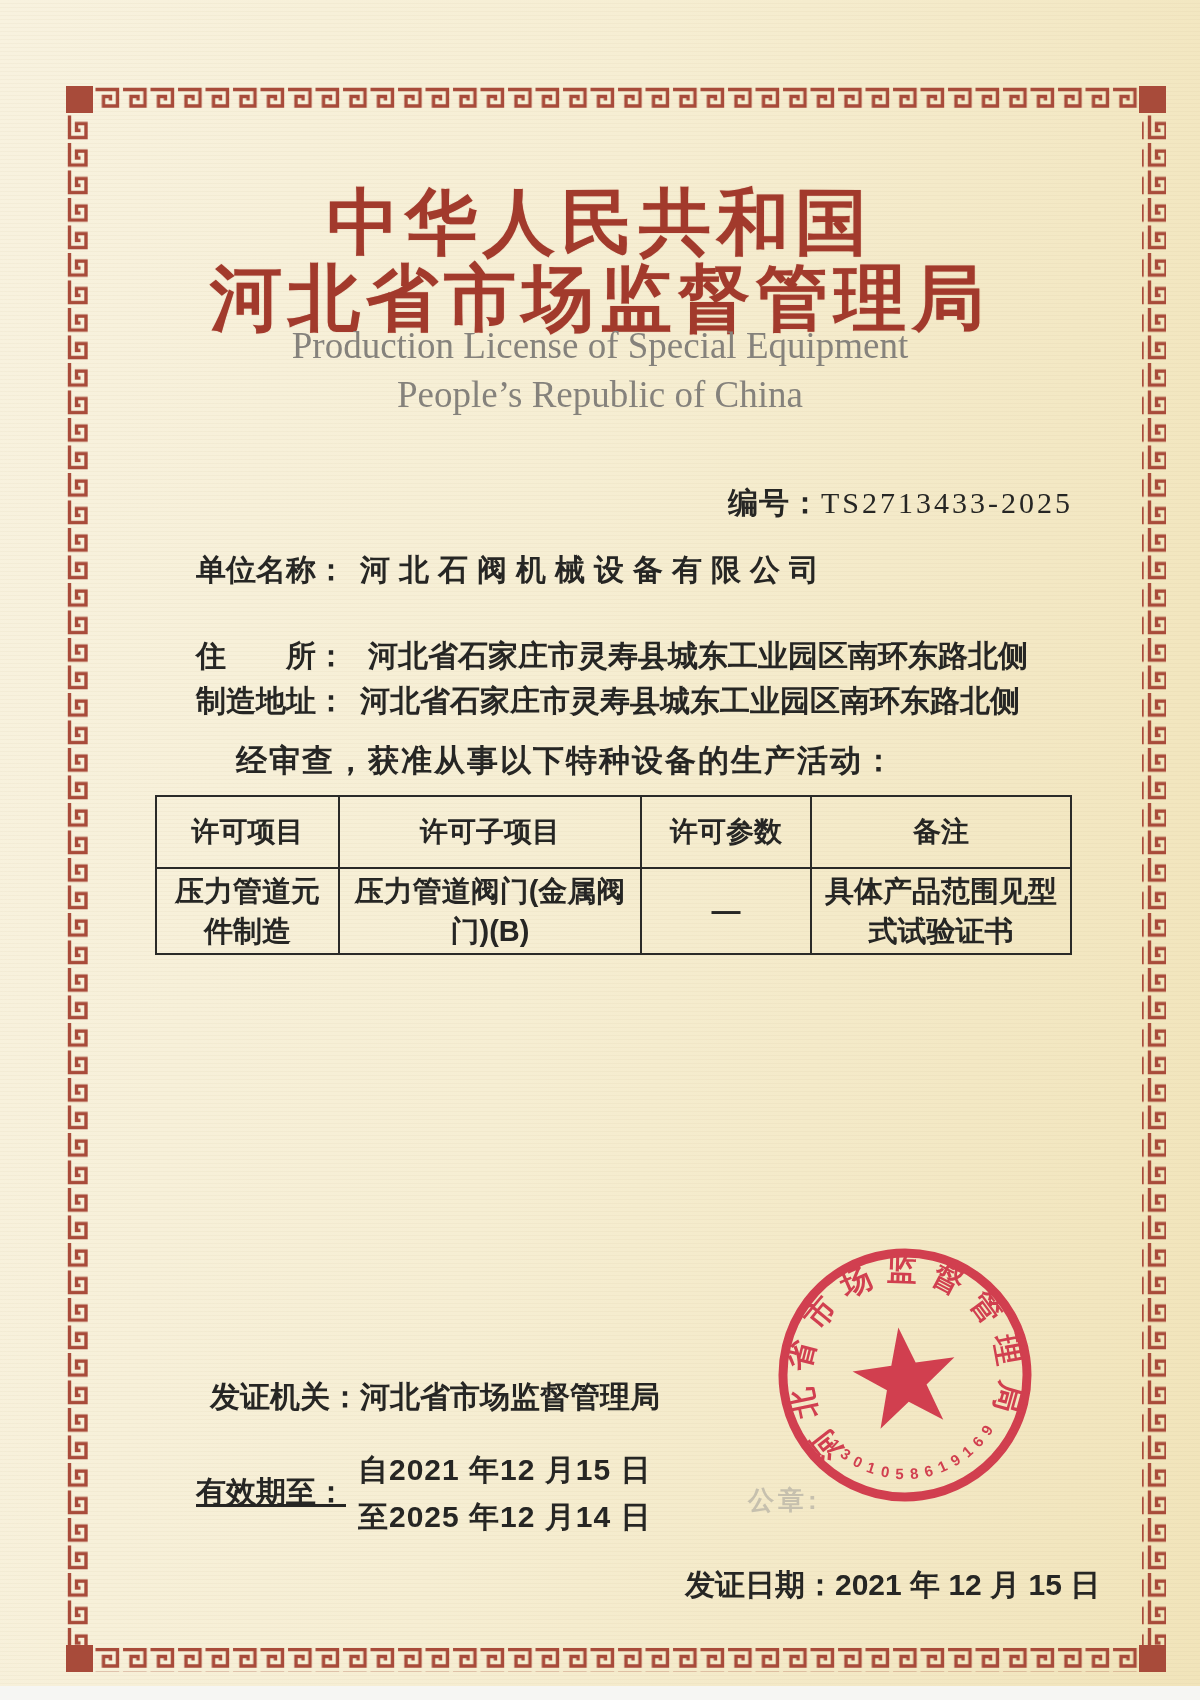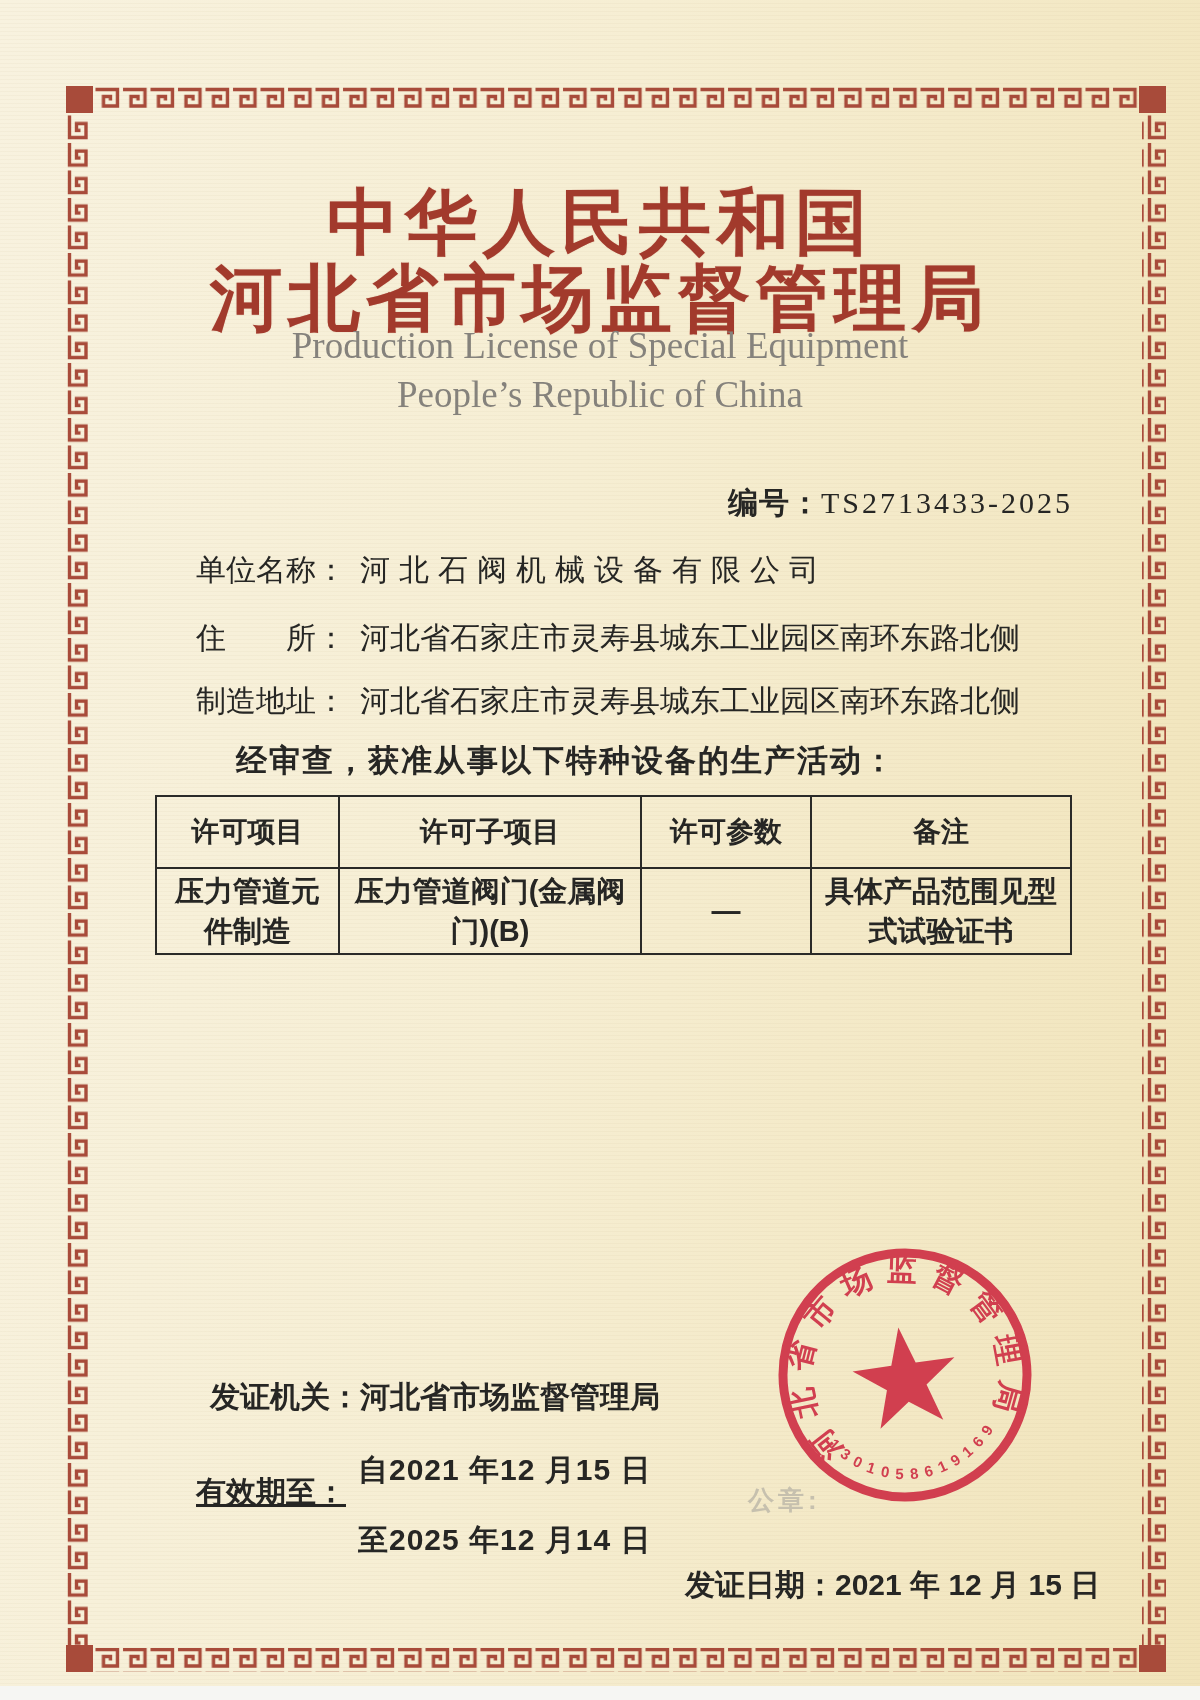--- a/index.html
+++ b/index.html
@@ -13,21 +13,21 @@
   .center{left:0;right:0;text-align:center;}
 
   .title-cn{color:#a23a2c;font-weight:900;font-size:72px;line-height:1;letter-spacing:6px;
     text-shadow:0 0 1px rgba(162,58,44,.45);}
   .title-en{color:#85827c;font-family:"Liberation Serif",serif;font-size:37px;line-height:1;}
 
   .ink{color:#262624;}
   .lic-no{font-size:30px;font-weight:600;letter-spacing:1px;}
   .lic-no .num{font-family:"Liberation Serif",serif;font-weight:400;letter-spacing:3px;}
 
-  .field-row{display:flex;font-size:30px;font-weight:400;line-height:1.1;}
+  .field-row{display:flex;font-size:30px;font-weight:700;line-height:1.1;}
   .field-row .lbl{flex:0 0 150px;}
   .field-row .val{margin-left:14px;white-space:nowrap;}
   .ls-wide{letter-spacing:9px;}
 
   .approval{font-size:31px;font-weight:600;letter-spacing:2px;}
 
   table.lic{border-collapse:collapse;table-layout:fixed;background:transparent;}
   table.lic th,table.lic td{border:2.5px solid #2a2a28;font-weight:600;color:#262624;
     text-align:center;vertical-align:middle;padding:2px 8px;line-height:40px;}
   table.lic th{font-size:28px;}
@@ -70,21 +70,21 @@
   <div class="abs center title-en" style="top:376px;">People’s Republic of China</div>
 
   <div class="abs ink lic-no" style="left:728px;top:483px;">
     <span>编号：</span><span class="num">TS2713433-2025</span>
   </div>
 
   <div class="abs field-row ink" style="left:196px;top:553px;">
     <span class="lbl">单位名称：</span>
     <span class="val ls-wide">河北石阀机械设备有限公司</span>
   </div>
-  <div class="abs field-row ink" style="left:196px;top:621px;">
+  <div class="abs field-row ink" style="left:196px;top:639px;gap:8px;">
     <span class="lbl">住　　所：</span>
     <span class="val">河北省石家庄市灵寿县城东工业园区南环东路北侧</span>
   </div>
   <div class="abs field-row ink" style="left:196px;top:684px;">
     <span class="lbl">制造地址：</span>
     <span class="val">河北省石家庄市灵寿县城东工业园区南环东路北侧</span>
   </div>
 
   <div class="abs approval ink" style="left:236px;top:740px;">经审查，获准从事以下特种设备的生产活动：</div>
 
@@ -110,21 +110,21 @@
     </tr>
   </tbody>
     </table>
 
   <div class="abs footer-line ink" style="left:210px;top:1377px;">
     <span>发证机关：</span><span>河北省市场监督管理局</span>
   </div>
 
   <div class="abs footer-line ink" style="left:196px;top:1472px;text-decoration:underline;">有效期至：</div>
   <div class="abs date-line ink" style="left:358px;top:1450px;">自2021 年12 月15 日</div>
-  <div class="abs date-line ink" style="left:358px;top:1497px;margin-top:23px;">至2025 年12 月14 日</div>
+  <div class="abs date-line ink" style="left:358px;top:1497px;">至2025 年12 月14 日</div>
 
   <div class="abs seal-caption" style="left:748px;top:1483px;">公章:</div>
 
   <svg class="abs seal-wrap" style="left:775px;top:1245px;" viewBox="0 0 260 260" aria-hidden="true">
     <defs>
       <path id="sealRing" d="M130,225 A95,95 0 1 1 130.01,225" fill="none"></path>
       <path id="sealBottom" d="M39.9,182 A104,104 0 0 0 220.1,182" fill="none"></path>
     </defs>
     <circle cx="130" cy="130" r="122" fill="none" stroke="#cf3347" stroke-width="9"></circle>
     <polygon fill="#cf3347" points="130,82 142.3,119 181.4,119.3 150,142.5 161.7,179.7 130,157 98.3,179.7 110,142.5 78.6,119.3 117.7,119"></polygon>

